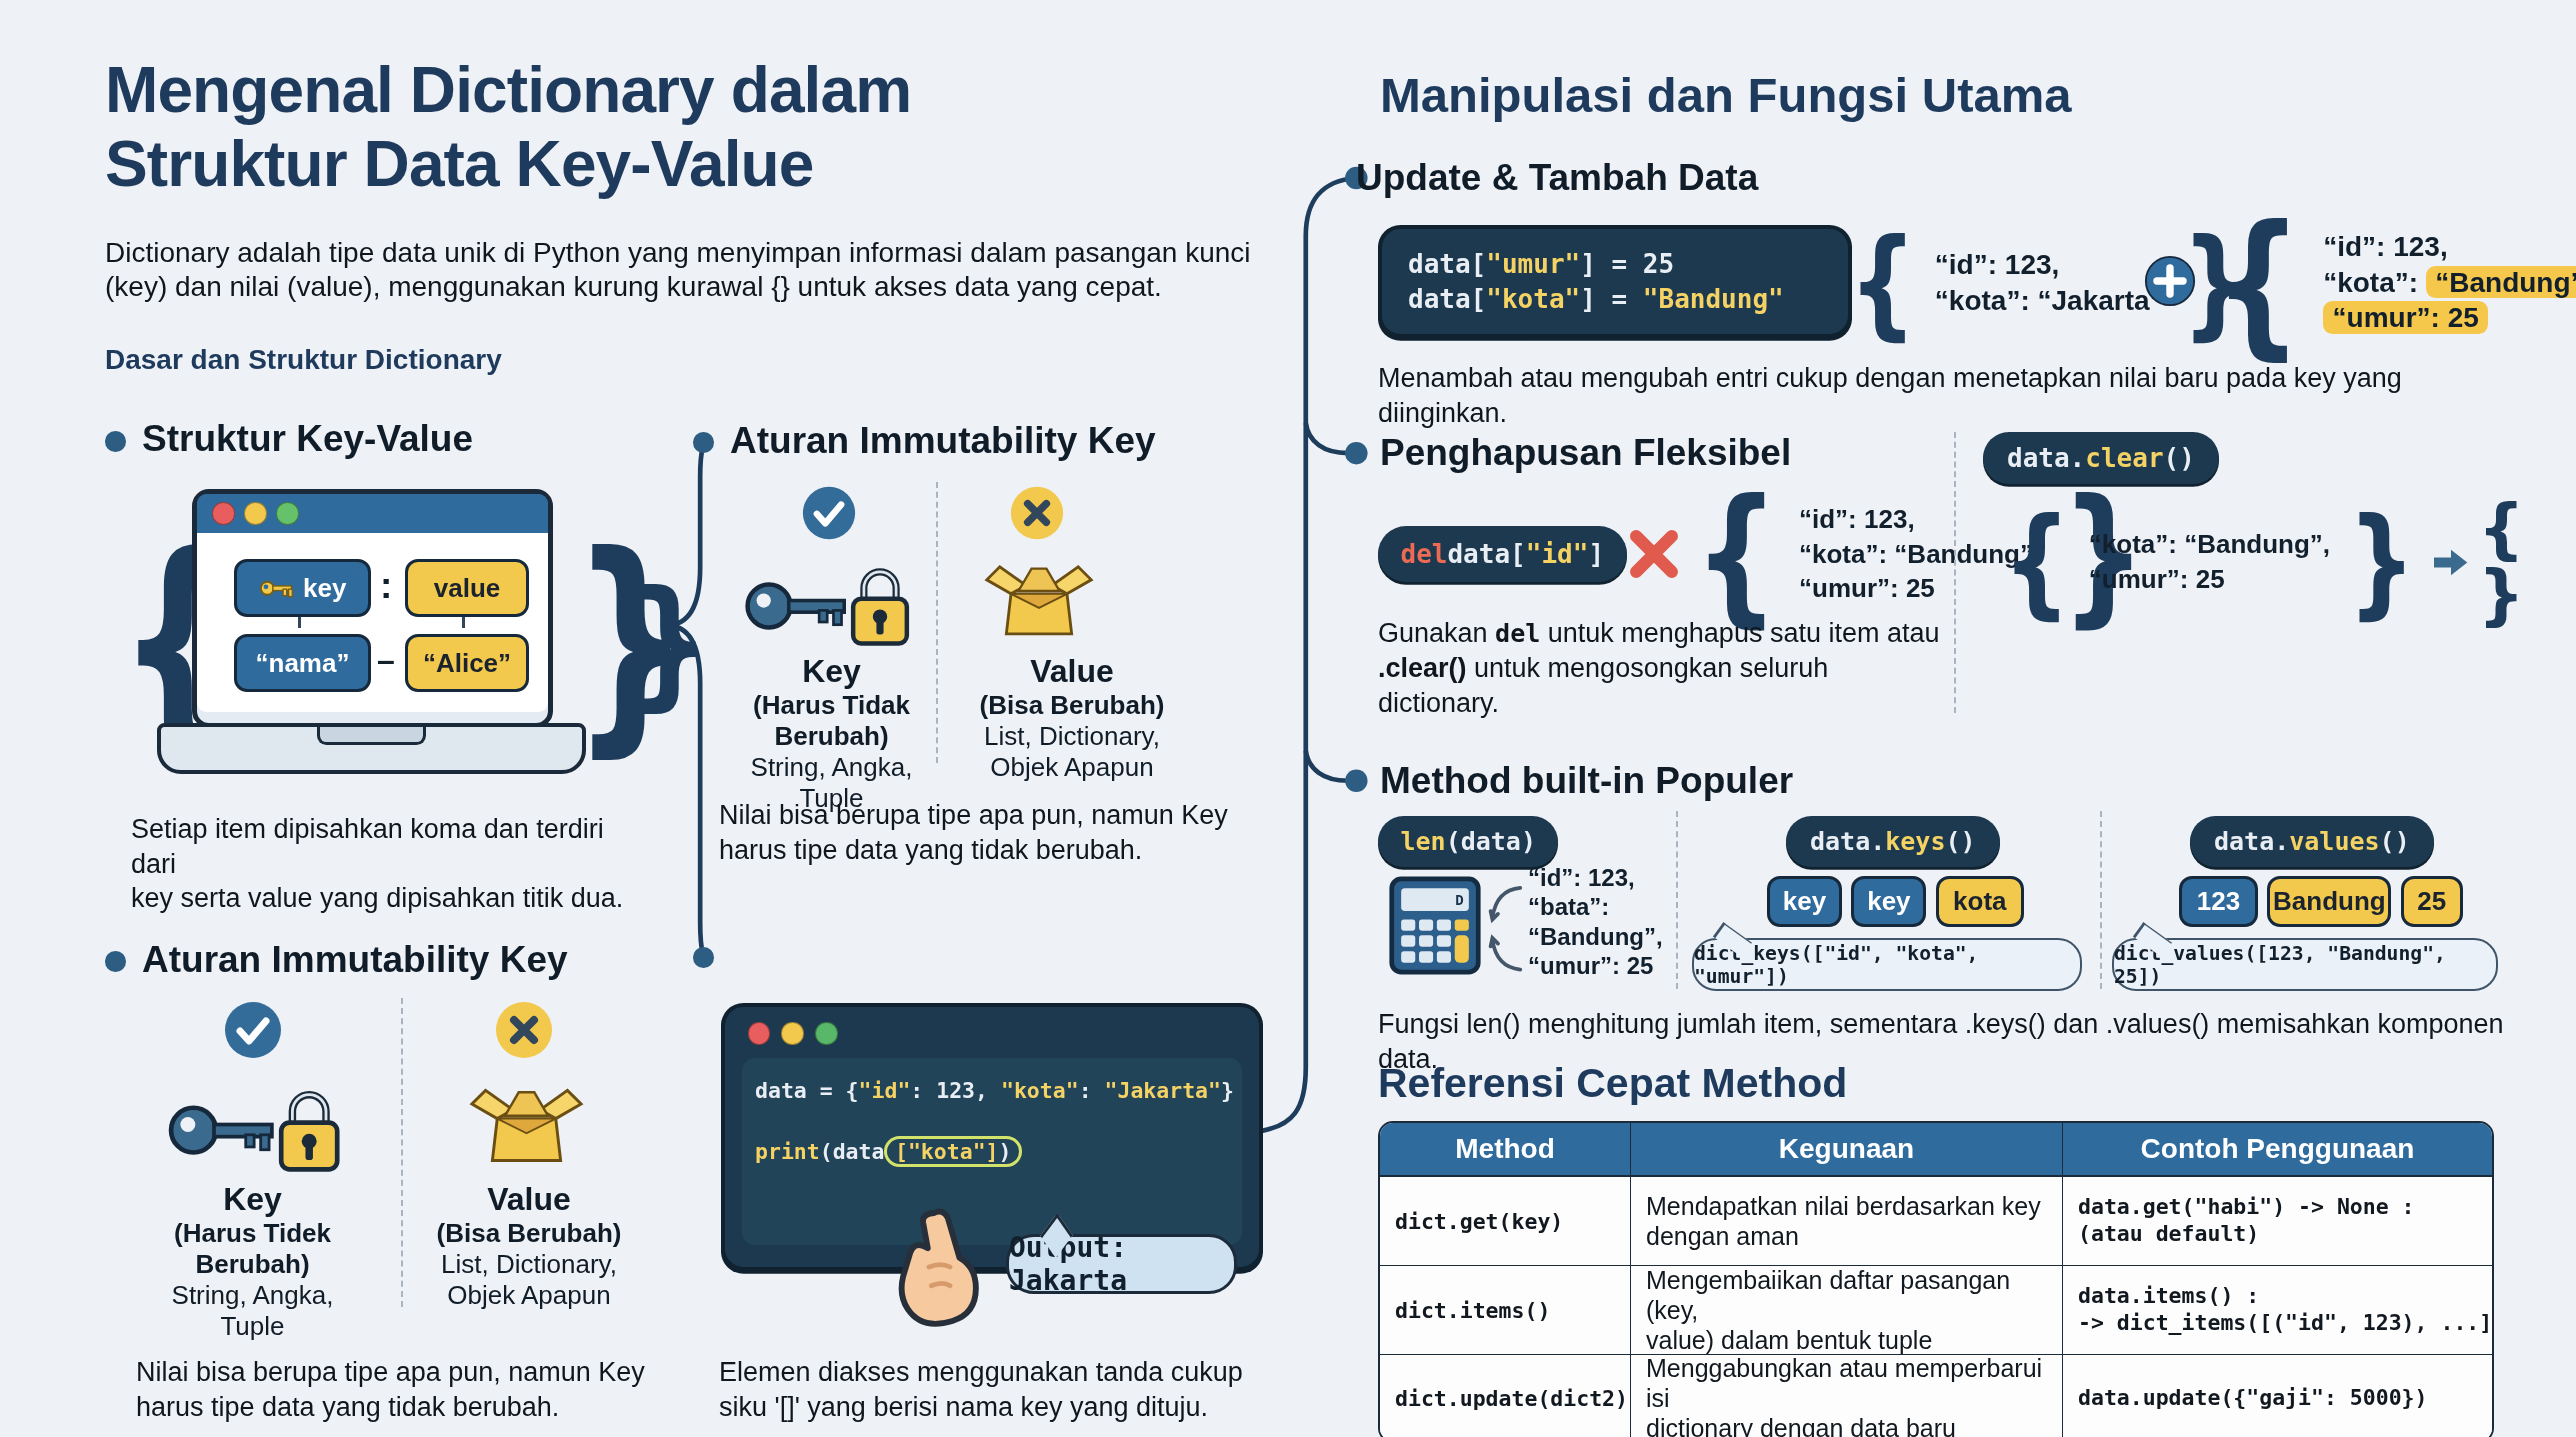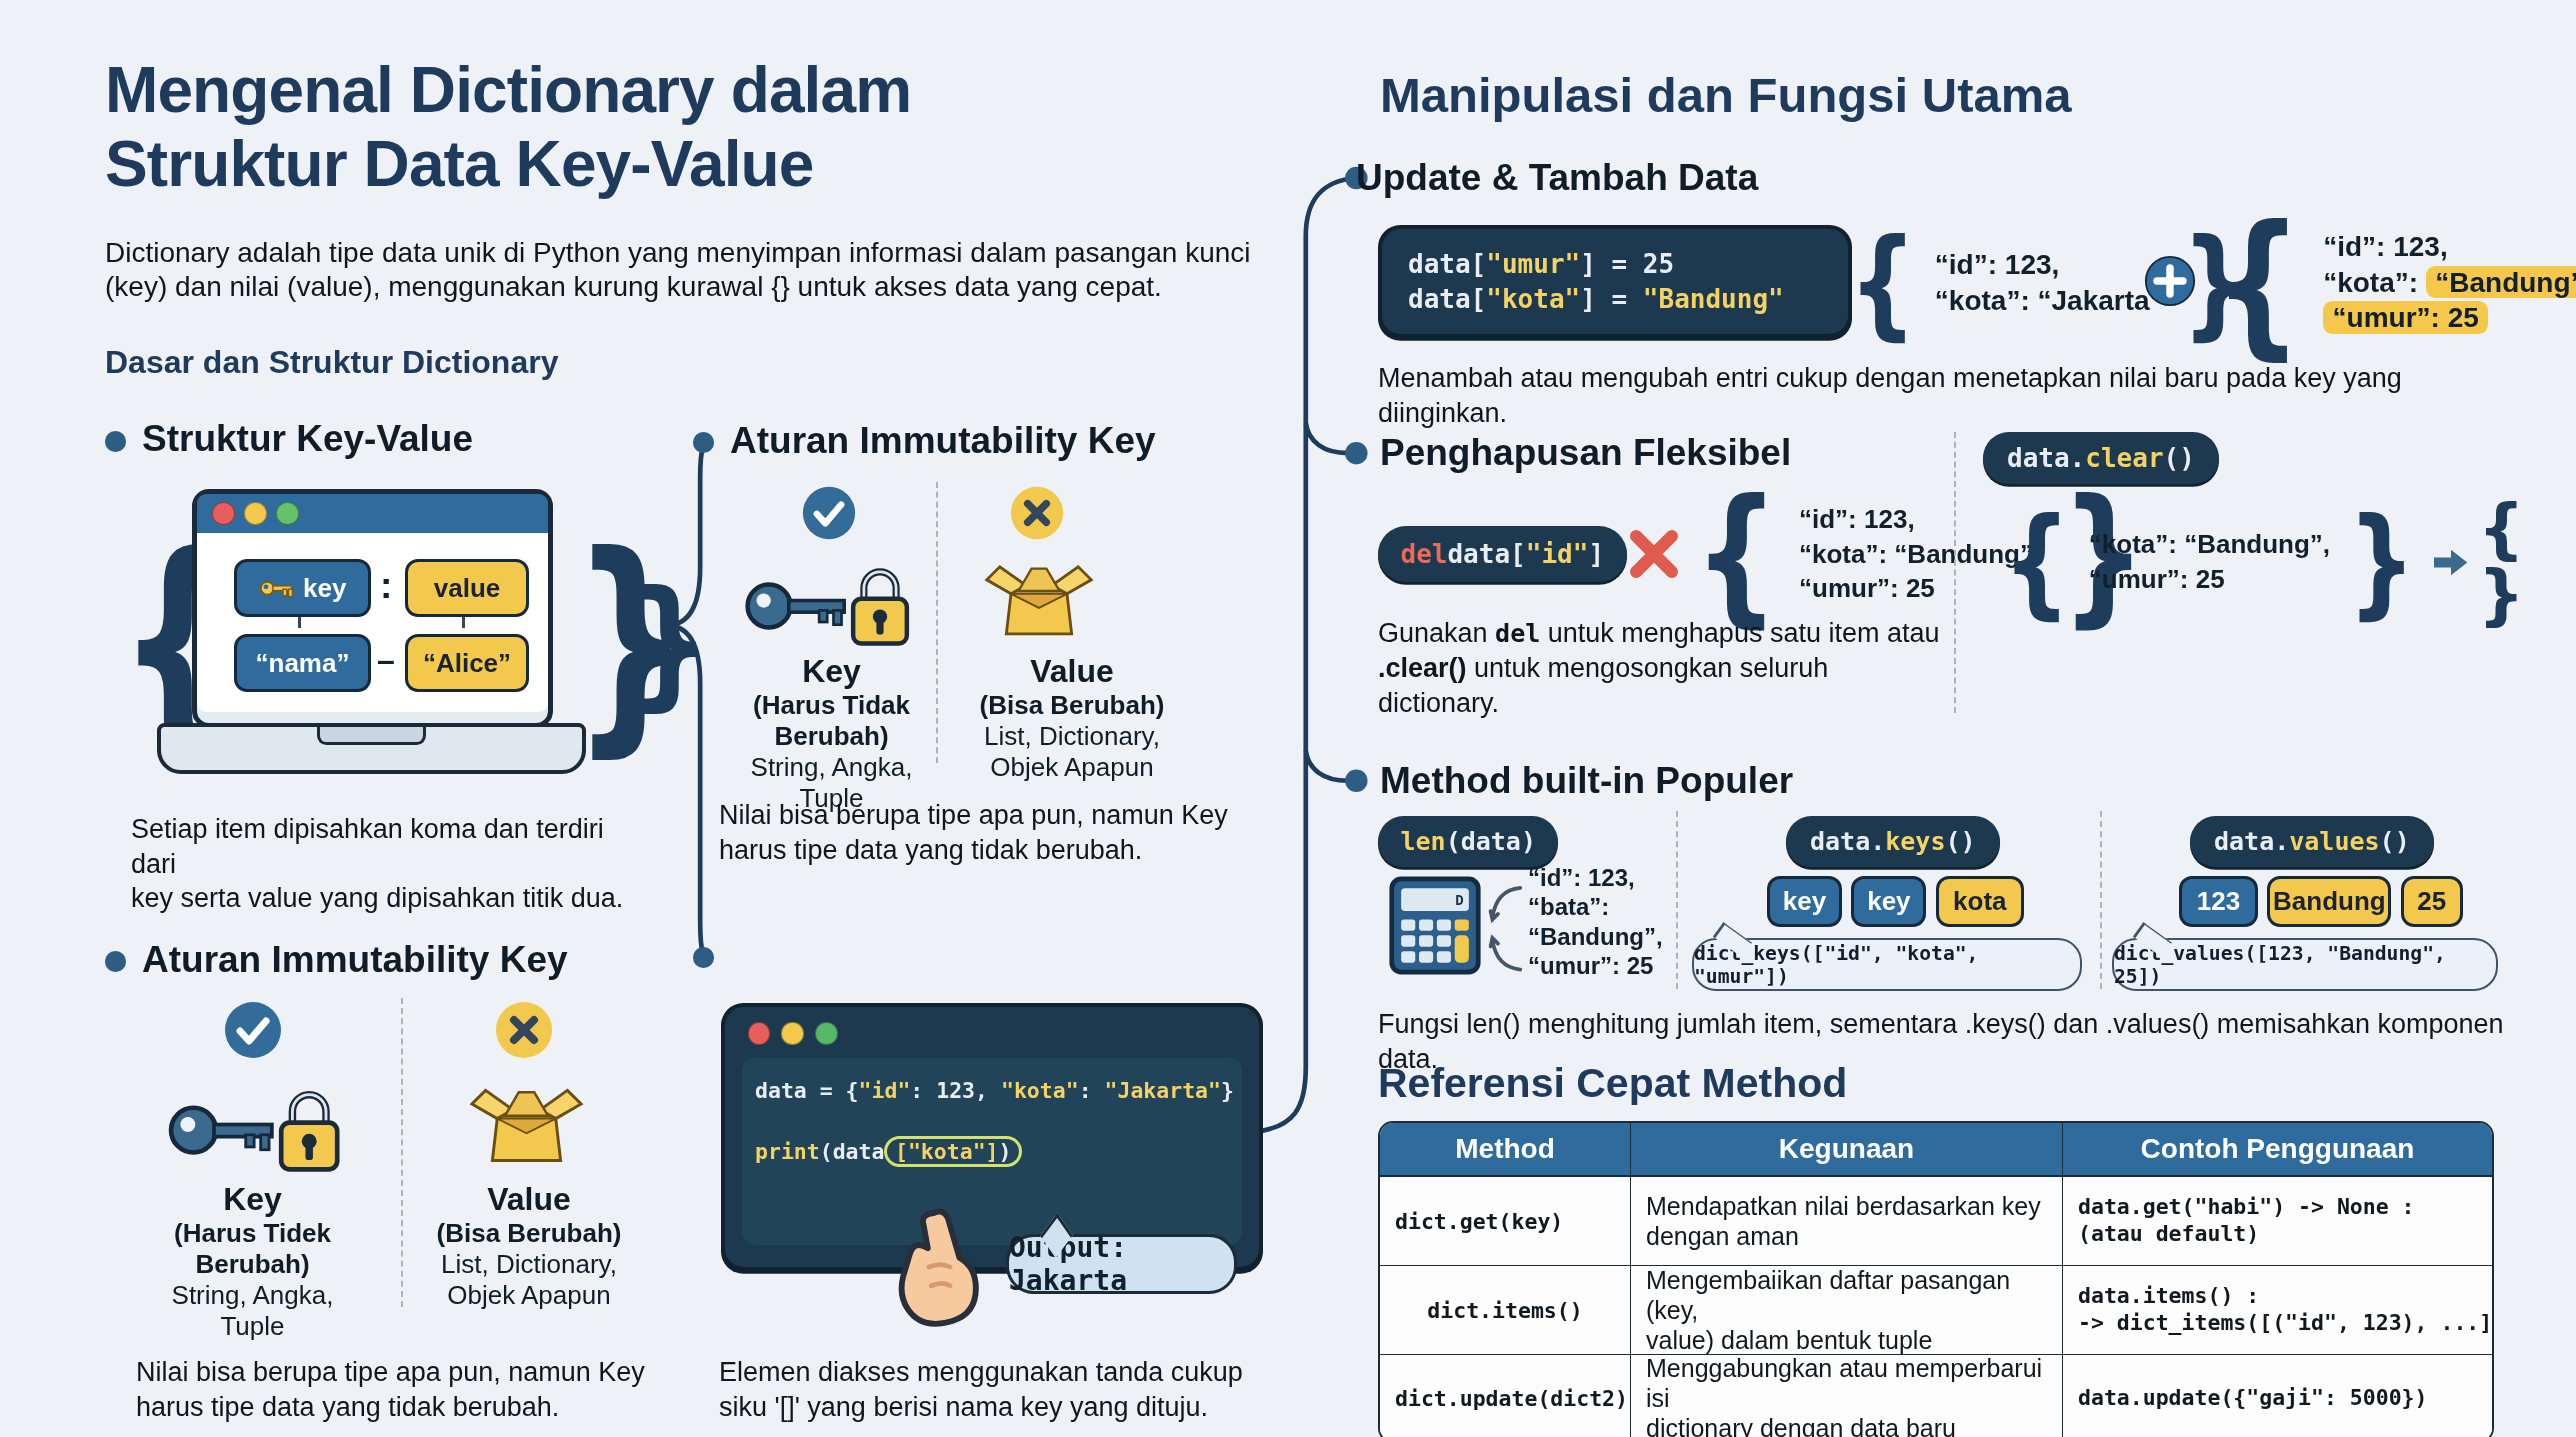--- a/index.html
+++ b/index.html
@@ -1,20 +1,20 @@
 <!DOCTYPE html>
 <html style="font-size:15px"><head>
 <meta charset="utf-8">
 <style>
   html,body{margin:0;padding:0;background:#eef1f6;}
   .canvas{position:relative;width:2576px;height:1438px;background:#eef1f6;overflow:hidden;
           font-family:"Liberation Sans",sans-serif;color:#12181f;}
   .abs{position:absolute;}
   .h1{font-weight:bold;font-size:64px;line-height:1.15;color:#1e3a5c;letter-spacing:-0.9px;}
-  .h2{font-weight:bold;font-size:32px;color:#1e3a5c;}
+  .h2{font-weight:bold;font-size:28px;color:#1e3a5c;}
   .h3{font-weight:bold;font-size:37px;color:#101c28;}
   .body-t{font-size:28px;line-height:1.22;color:#10161d;}
   .cap{font-size:27px;line-height:1.28;color:#10161d;}
   .bullet{width:20.6px;height:20.6px;border-radius:50%;background:#2e5d84;}
   .mono{font-family:"DejaVu Sans Mono",monospace;font-weight:bold;}
   .codebox{background:#1c3950;border-radius:22.5px;box-shadow:0 2.8px 0 #10222f;}
   .codepill{background:#1c3950;border-radius:28px;display:flex;align-items:center;justify-content:center;
             color:#e9eef4;font-family:"DejaVu Sans Mono",monospace;font-weight:bold;box-shadow:0 2.8px 0 #10222f;}
   .yel{color:#f5d264;}
   .red{color:#ed6a55;}
@@ -473,21 +473,21 @@
       </div>
     <div class="c" style="height:73px;">
         <span class="use">Mendapatkan nilai berdasarkan key</span>
         <span class="use">dengan aman</span>
       </div>
     <div class="c last" style="height:73px;">
         <span class="ex">data.get("habi") -&gt; None :</span>
         <span class="ex">(atau default)</span>
       </div>
 
-    <div class="c" style="height:73px;align-items:center;">
+    <div class="c" style="height:73px;align-items:flex-start;">
         <span class="meth">dict.items()</span>
       </div>
     <div class="c" style="height:73px;">
         <span class="use">Mengembaiikan daftar pasangan (key,</span>
         <span class="use">value) dalam bentuk tuple</span>
       </div>
     <div class="c last" style="height:73px;">
         <span class="ex">data.items() :</span>
         <span class="ex">-&gt; dict_items([("id", 123), ...])</span>
       </div>

